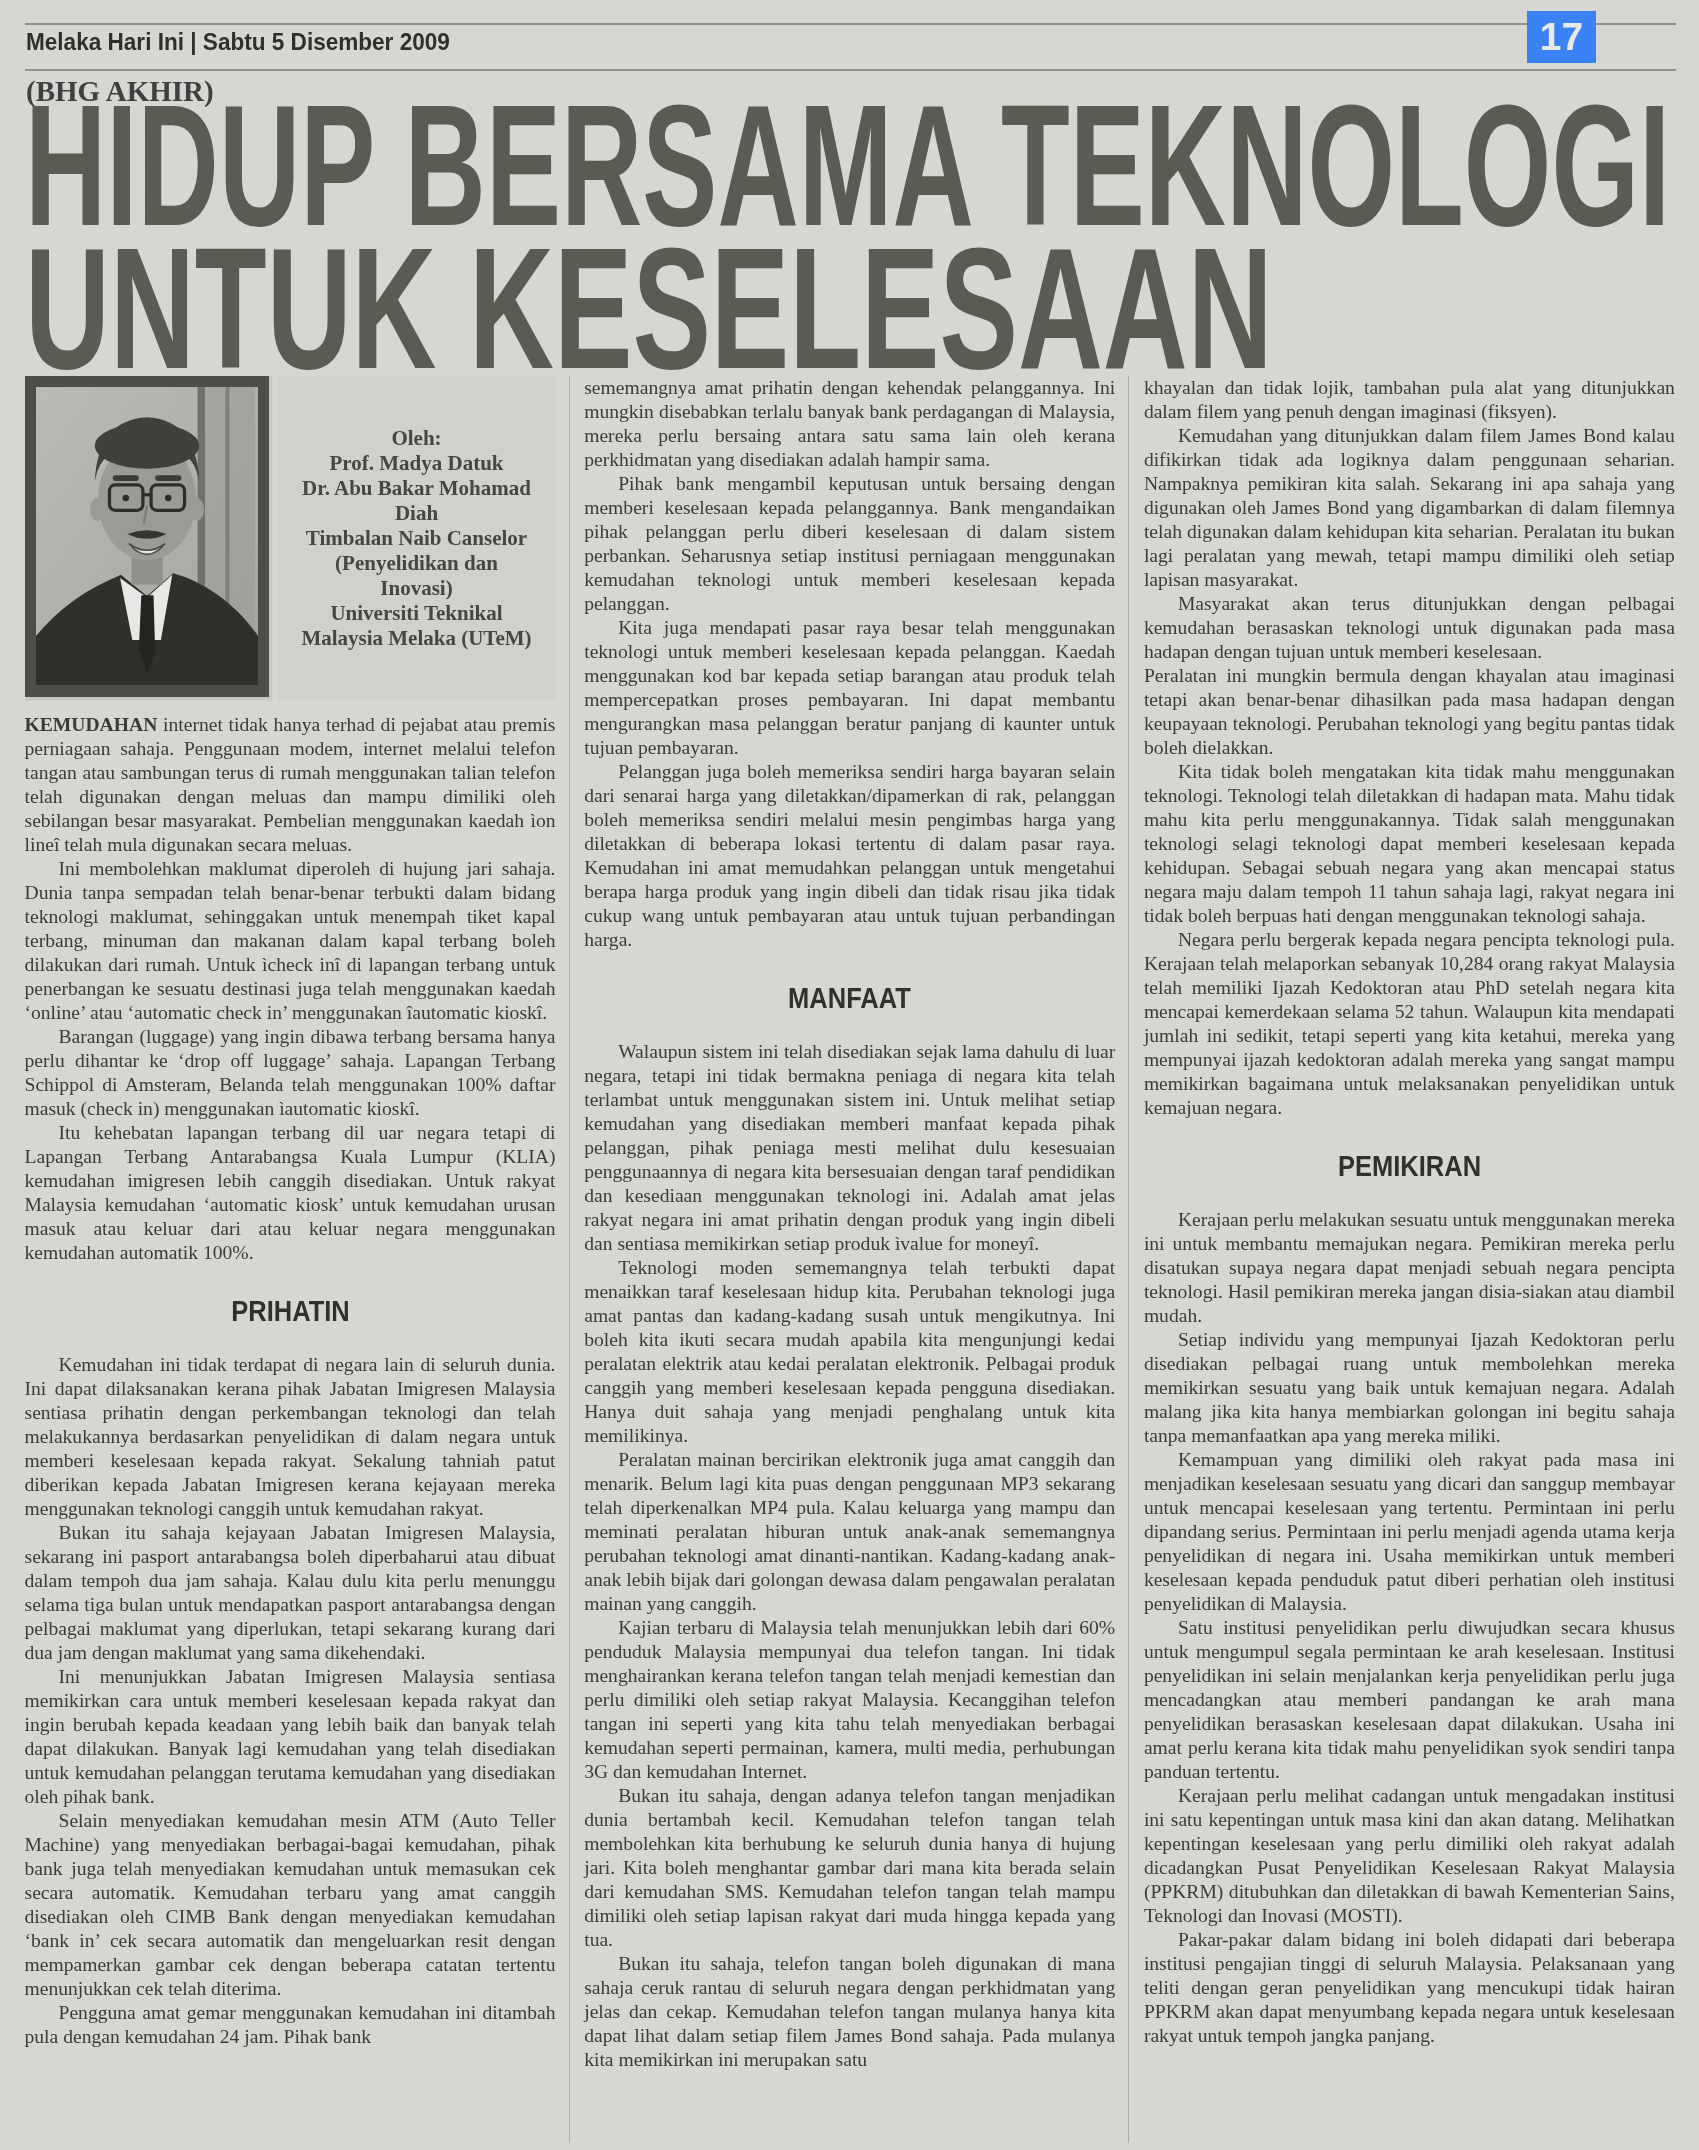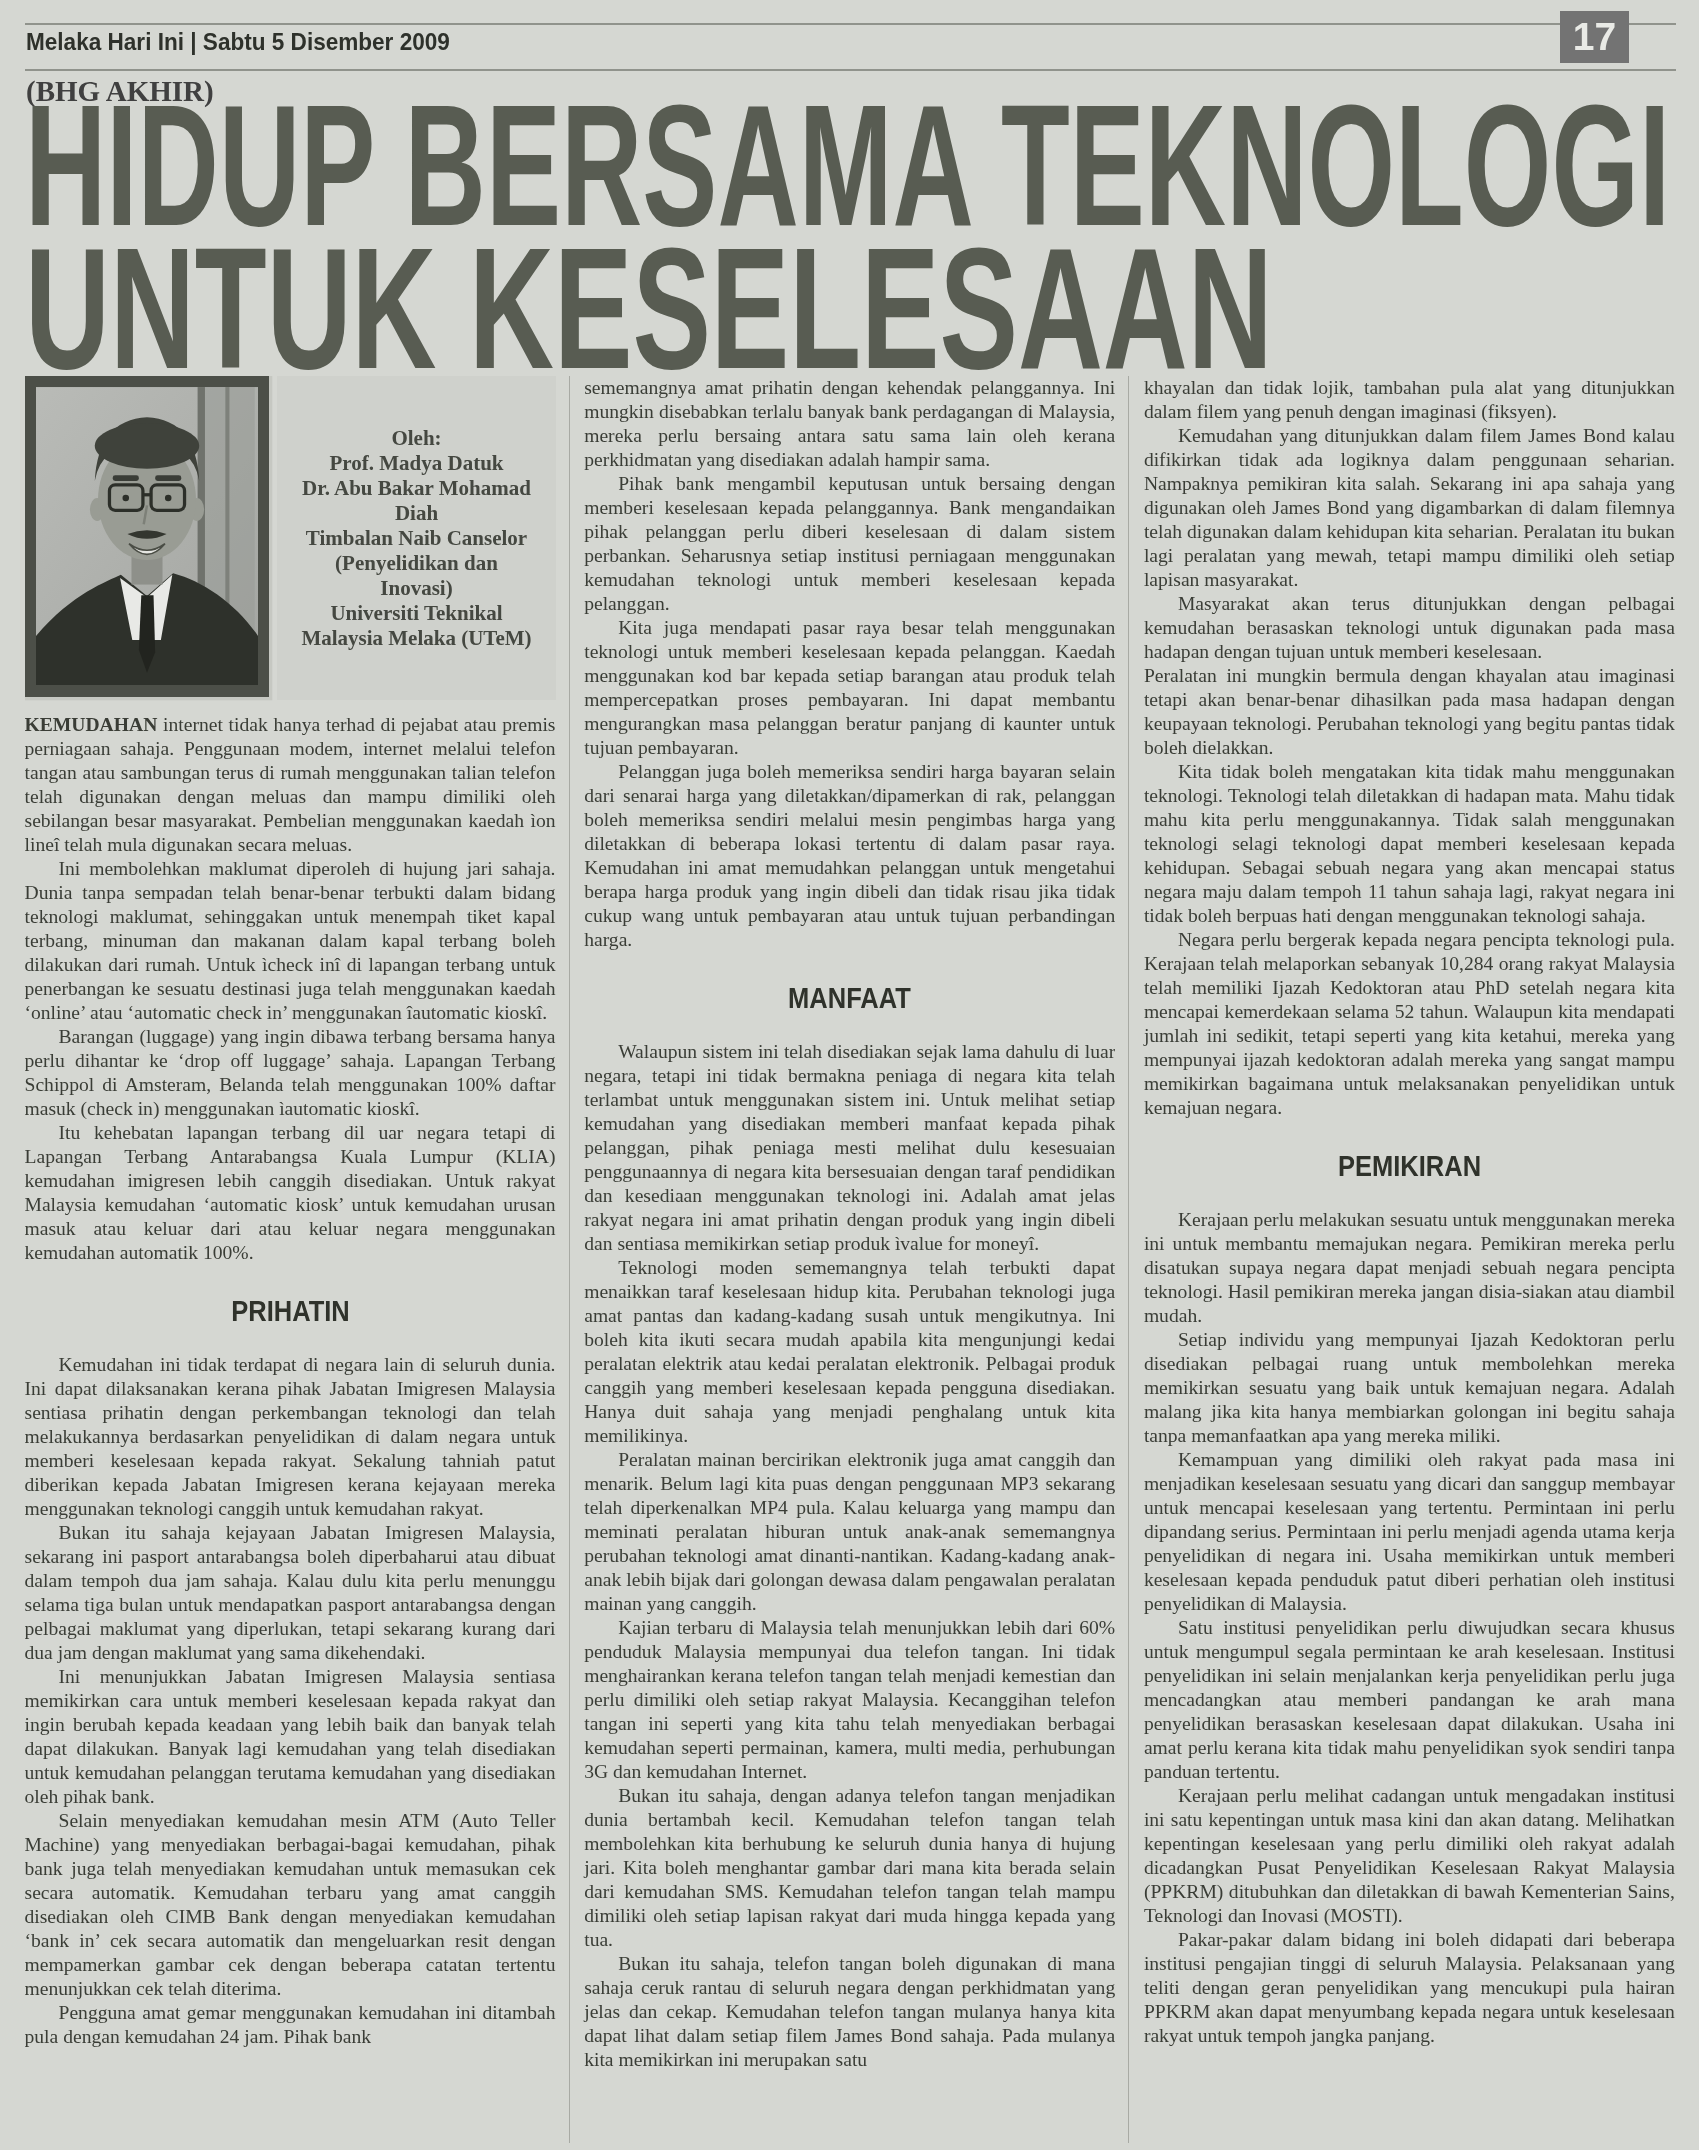--- a/index.html
+++ b/index.html
@@ -3,21 +3,21 @@
 <meta charset="utf-8">
 <style>
   html,body{margin:0;padding:0;}
   body{width:1700px;height:2151px;background:#d5d7d2;position:relative;overflow:hidden;
        font-family:"Liberation Serif",serif;color:#3a3d36;}
   .rule{position:absolute;left:24.5px;width:1651px;height:1.6px;background:#90938c;}
   .rule-top{top:23px;}
   .rule-bottom{top:69px;}
   .masthead{position:absolute;top:28px;left:26px;font-family:"Liberation Sans",sans-serif;
        font-weight:bold;font-size:24px;color:#2e312b;transform:scaleX(.94);transform-origin:left center;}
-  .pagenum{position:absolute;top:10.6px;left:1560px;width:69px;height:52px;background:#737373;
+  .pagenum{position:absolute;top:10.6px;left:1527px;width:69px;height:52px;background:#3b82f6;
        color:#e9eae6;font-family:"Liberation Sans",sans-serif;font-weight:bold;font-size:39px;
        text-align:center;line-height:52px;}
   .kicker{position:absolute;top:75px;left:26px;font-weight:bold;font-size:29px;color:#404040;}
   .headline{position:absolute;top:102px;left:24.5px;}
   .headline text{font-family:"Liberation Sans",sans-serif;font-weight:bold;fill:#585c52;}
   .cols{position:absolute;top:376px;left:24.5px;width:1651px;display:flex;}
   .col{width:531px;height:1767px;overflow:hidden;}
   .col + .col{margin-left:13px;padding-left:14.7px;border-left:1.6px solid #a8aaa4;}
   .photo-row{display:flex;gap:8.2px;margin-bottom:13px;height:324px;}
   .photo{background:#4c4f48;padding:11.4px;box-shadow:0 0 0 3.3px #c6c8c2;width:222px;height:298px;flex:none;}
@@ -128,18 +128,18 @@
         <p class="">Masyarakat akan terus ditunjukkan dengan pelbagai kemudahan berasaskan teknologi untuk digunakan pada masa hadapan dengan tujuan untuk memberi keselesaan.</p>
         <p class="flush">Peralatan ini mungkin bermula dengan khayalan atau imaginasi tetapi akan benar-benar dihasilkan pada masa hadapan dengan keupayaan teknologi. Perubahan teknologi yang begitu pantas tidak boleh dielakkan.</p>
         <p class="">Kita tidak boleh mengatakan kita tidak mahu menggunakan teknologi. Teknologi telah diletakkan di hadapan mata.  Mahu tidak mahu kita perlu menggunakannya. Tidak salah menggunakan teknologi selagi teknologi dapat memberi keselesaan kepada kehidupan. Sebagai sebuah negara yang akan mencapai status negara maju dalam tempoh 11 tahun sahaja lagi, rakyat negara ini tidak boleh berpuas hati dengan menggunakan teknologi sahaja.</p>
         <p class="">Negara perlu bergerak kepada negara pencipta teknologi pula. Kerajaan telah melaporkan sebanyak 10,284 orang rakyat Malaysia telah memiliki Ijazah Kedoktoran atau PhD setelah negara kita mencapai kemerdekaan selama 52 tahun. Walaupun kita mendapati jumlah ini sedikit, tetapi seperti yang kita ketahui, mereka yang mempunyai ijazah kedoktoran adalah mereka yang sangat mampu memikirkan bagaimana untuk melaksanakan penyelidikan untuk kemajuan negara.</p>
         <h3 class="subhead">PEMIKIRAN</h3>
         <p class="">Kerajaan perlu melakukan sesuatu untuk menggunakan mereka ini untuk membantu memajukan negara. Pemikiran mereka perlu disatukan supaya negara dapat menjadi sebuah negara pencipta teknologi. Hasil pemikiran mereka jangan disia-siakan atau diambil mudah.</p>
         <p class="">Setiap individu yang mempunyai Ijazah Kedoktoran perlu disediakan pelbagai ruang untuk membolehkan mereka memikirkan sesuatu yang baik untuk kemajuan negara. Adalah malang jika kita hanya membiarkan golongan ini begitu sahaja tanpa memanfaatkan apa yang mereka miliki.</p>
         <p class="">Kemampuan yang dimiliki oleh rakyat pada masa ini menjadikan keselesaan sesuatu yang dicari dan sanggup membayar untuk mencapai keselesaan yang tertentu. Permintaan ini perlu dipandang serius. Permintaan ini perlu menjadi agenda utama kerja penyelidikan di negara ini. Usaha memikirkan untuk memberi keselesaan kepada penduduk patut diberi perhatian oleh institusi penyelidikan di Malaysia.</p>
         <p class="">Satu institusi penyelidikan perlu diwujudkan secara khusus untuk mengumpul segala permintaan ke arah keselesaan. Institusi penyelidikan ini selain menjalankan kerja penyelidikan perlu juga mencadangkan atau memberi pandangan ke arah mana penyelidikan berasaskan keselesaan dapat dilakukan. Usaha ini amat perlu kerana kita tidak mahu penyelidikan syok sendiri tanpa panduan tertentu.</p>
         <p class="">Kerajaan perlu melihat cadangan untuk mengadakan institusi ini satu kepentingan untuk masa kini dan akan datang.  Melihatkan kepentingan keselesaan yang perlu dimiliki oleh rakyat adalah dicadangkan Pusat Penyelidikan Keselesaan Rakyat Malaysia (PPKRM) ditubuhkan dan diletakkan di bawah Kementerian Sains, Teknologi dan Inovasi (MOSTI).</p>
-        <p class="">Pakar-pakar dalam bidang ini boleh didapati dari beberapa institusi pengajian tinggi di seluruh Malaysia. Pelaksanaan yang teliti dengan geran penyelidikan yang mencukupi pula hairan PPKRM akan dapat menyumbang kepada negara untuk keselesaan rakyat untuk tempoh jangka panjang.</p>
+        <p class="">Pakar-pakar dalam bidang ini boleh didapati dari beberapa institusi pengajian tinggi di seluruh Malaysia. Pelaksanaan yang teliti dengan geran penyelidikan yang mencukupi tidak hairan PPKRM akan dapat menyumbang kepada negara untuk keselesaan rakyat untuk tempoh jangka panjang.</p>
       </div>
 
   </div>
 </div>
 
 
 </body></html>

